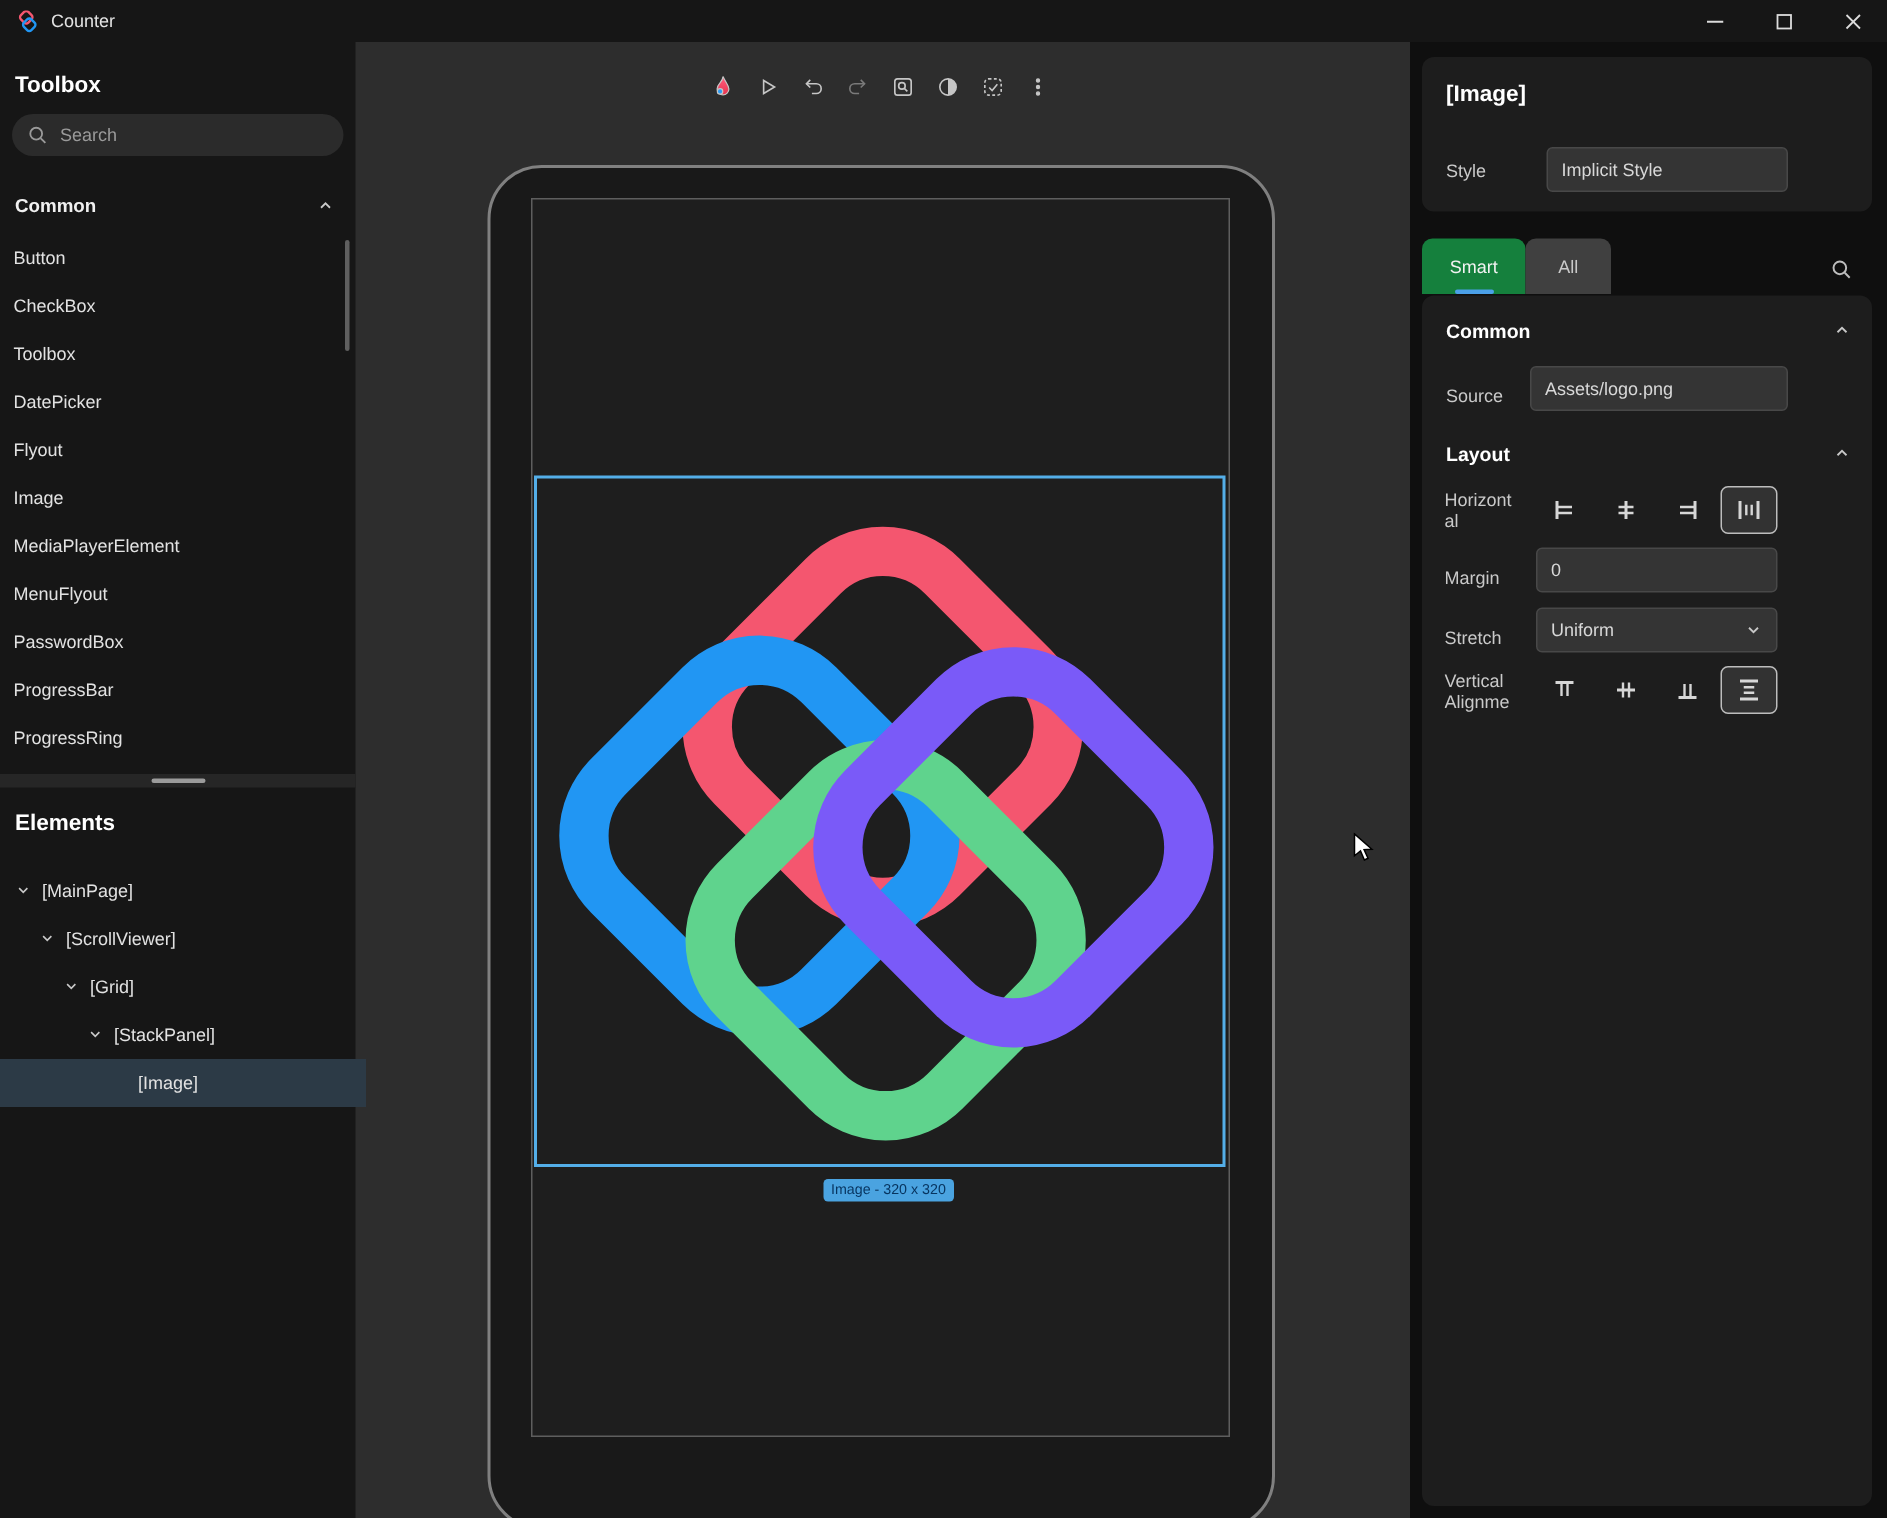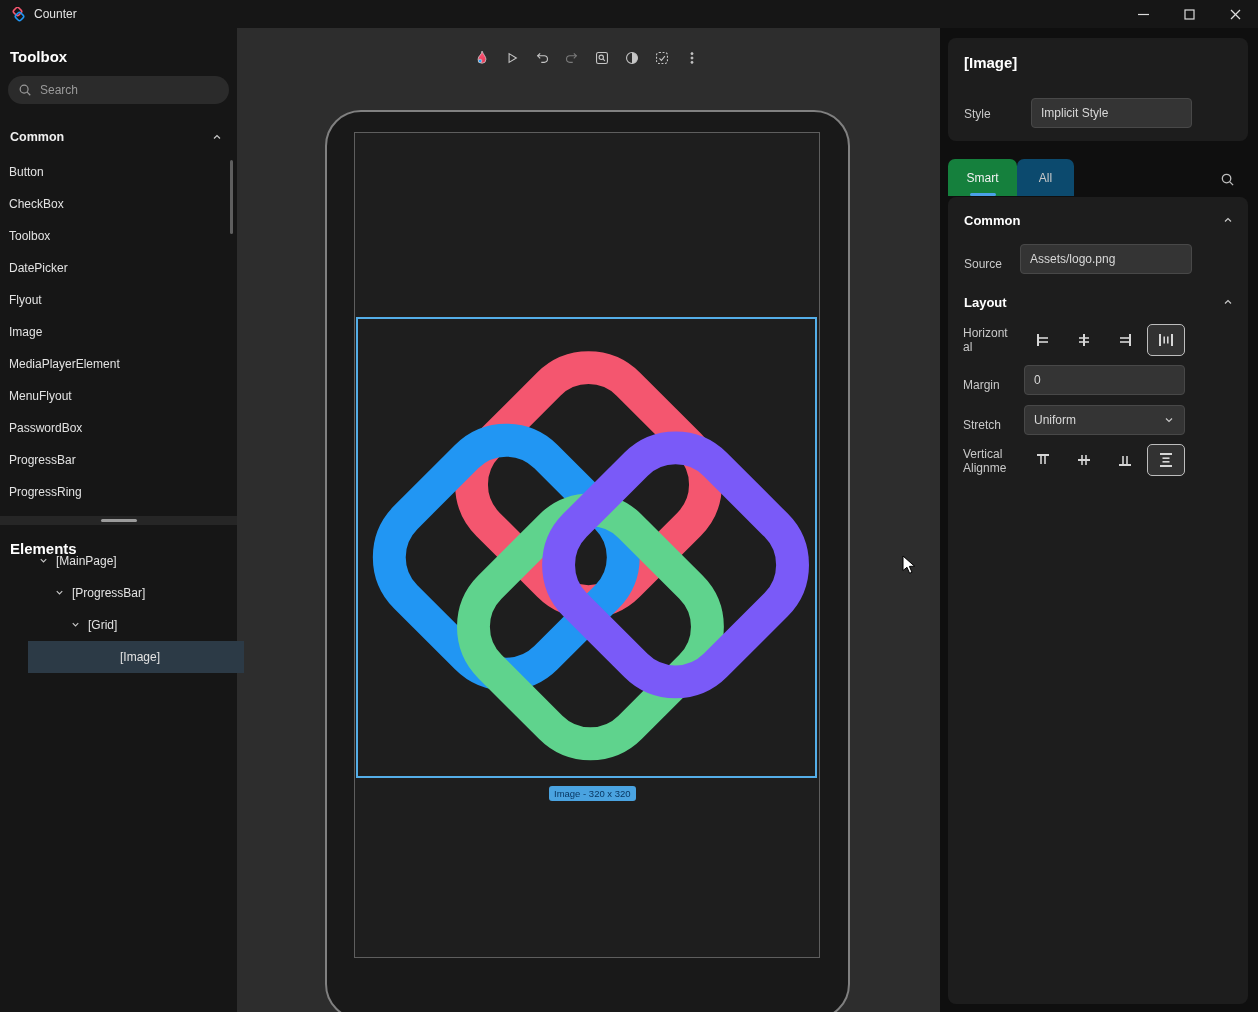--- a/index.html
+++ b/index.html
@@ -26,21 +26,21 @@
   .search-box input { flex:1; background:transparent; border:0; outline:none; color:#ddd; font-size:12px; font-family:"Liberation Sans",sans-serif; }
   .search-box input::placeholder { color:#9a9a9a; }
   .section-header { position:absolute; left:0; width:237px; height:26px; display:flex; align-items:center; padding:0 14px 0 10px; font-size:12.5px; font-weight:bold; color:#f0f0f0; }
   .section-header .chev { margin-left:auto; }
   .toolbox-list { position:absolute; left:0; top:128px; width:237px; }
   .toolbox-item { height:32px; display:flex; align-items:center; padding-left:9px; font-size:12px; color:#e2e2e2; cursor:default; }
   .tb-scrollbar { position:absolute; right:4px; top:132px; width:3px; height:74px; background:#5f5f5f; border-radius:2px; }
   .splitter { position:absolute; left:0; top:488px; width:237px; height:9px; background:#262626; display:flex; align-items:center; justify-content:center; }
   .splitter-grip { width:36px; height:3px; background:#9b9b9b; border-radius:2px; }
   .elements-title { position:absolute; left:10px; top:512px; font-size:15px; font-weight:bold; color:#fff; }
-  .tree { position:absolute; left:0; top:517px; width:244px;padding-left:28px; }
+  .tree { position:absolute; left:0; top:550px; width:244px; }
   .tree-row { height:32px; display:flex; align-items:center; font-size:12px; color:#e2e2e2; position:relative; }
   .tree-row.selected { background:#2c3a46; }
   .tree-chev { position:absolute; top:10px; }
   .tree-label { position:absolute; top:9px; }
 
   
   .canvas { position:absolute; left:237px; top:28px; width:703px; bottom:0; background:#2d2d2d; }
   .canvas-toolbar { position:absolute; left:471px; top:45px; height:26px; display:flex; gap:8px; align-items:center; z-index:5; }
   .tool-btn { width:22px; height:22px; display:flex; align-items:center; justify-content:center; background:transparent; border:0; border-radius:4px; cursor:default; }
   .tool-btn svg { stroke:#c6c6c6; }
@@ -56,21 +56,21 @@
   .rightcol { position:absolute; left:940px; top:28px; width:318px; bottom:0; background:#0f0f0f; }
   .card { position:absolute; left:8px; width:300px; background:#1d1d1d; border-radius:8px; }
   .card-head { left:8px; top:10px; height:103px; }
   .panel-title { position:absolute; left:16px; top:16px; font-size:15px; font-weight:bold; color:#fff; }
   .prop-label { position:absolute; font-size:12px; color:#c9c9c9; line-height:14px; overflow-wrap:anywhere; }
   .field { position:absolute; height:30px; background:#343434; border:1px solid #484848; border-radius:4px; color:#d8d8d8; font-size:12px; font-family:"Liberation Sans",sans-serif; padding:0 9px; outline:none; }
   input.field { display:block; }
   .tabs { position:absolute; left:8px; top:131px; display:flex; }
   .tab { height:37px; display:flex; align-items:center; justify-content:center; font-size:12px; color:#c9c9c9; position:relative; border-radius:7px 7px 0 0; cursor:default; }
   .tab.smart { width:69px; background:#15803d; color:#f2f2f2; }
-  .tab.all { width:57px; background:#0c4a6e; }
+  .tab.all { width:57px; background:#404040; }
   .tab.active::after { content:""; position:absolute; bottom:0; left:50%; transform:translateX(-50%); width:26px; height:3px; background:#4ba0e8; border-radius:2px; }
   .tabs-search { position:absolute; left:276px; top:140px; width:22px; height:22px; display:flex; align-items:center; justify-content:center; background:transparent; border:0; }
   .card-main { left:8px; top:169px; bottom:8px; }
   .sec-head { position:absolute; left:0; width:300px; height:24px; display:flex; align-items:center; padding:0 14px 0 16px; font-size:13px; font-weight:bold; color:#fff; }
   .sec-head .chev { margin-left:auto; }
   .align-group { position:absolute; display:flex; gap:3px; }
   .align-btn { width:38px; height:32px; display:flex; align-items:center; justify-content:center; background:transparent; border:1px solid transparent; border-radius:5px; cursor:default; }
   .align-btn svg { stroke:#d6d6d6; }
   .align-btn.selected { border-color:#bdbdbd; background:#323232; }
   .dropdown { position:absolute; height:30px; background:#343434; border:1px solid #484848; border-radius:4px; display:flex; align-items:center; padding:0 9px; font-size:12px; color:#d8d8d8; }
@@ -158,29 +158,37 @@
           </svg>
       </span>
       <span class="tree-label" style="left:28px;">[MainPage]</span>
     </div>
     <div class="tree-row">
       <span class="tree-chev" style="left:26px;">
         <svg width="11" height="11" viewBox="0 0 16 16" fill="none" stroke="#c8c8c8" stroke-width="1.6">
             <polyline points="4,6 8,10 12,6"></polyline>
           </svg>
       </span>
-      <span class="tree-label" style="left:44px;">[ProgressBar]</span>
+      <span class="tree-label" style="left:44px;">[ScrollViewer]</span>
     </div>
     <div class="tree-row">
       <span class="tree-chev" style="left:42px;">
         <svg width="11" height="11" viewBox="0 0 16 16" fill="none" stroke="#c8c8c8" stroke-width="1.6">
             <polyline points="4,6 8,10 12,6"></polyline>
           </svg>
       </span>
       <span class="tree-label" style="left:60px;">[Grid]</span>
+    </div>
+    <div class="tree-row">
+      <span class="tree-chev" style="left:58px;">
+        <svg width="11" height="11" viewBox="0 0 16 16" fill="none" stroke="#c8c8c8" stroke-width="1.6">
+            <polyline points="4,6 8,10 12,6"></polyline>
+          </svg>
+      </span>
+      <span class="tree-label" style="left:76px;">[StackPanel]</span>
     </div>
     <div class="tree-row selected">
       <span class="tree-label" style="left:92px;">[Image]</span>
     </div>
   </div>
 </div>
 
 <div class="canvas"></div>
 
 <div class="canvas-toolbar">

